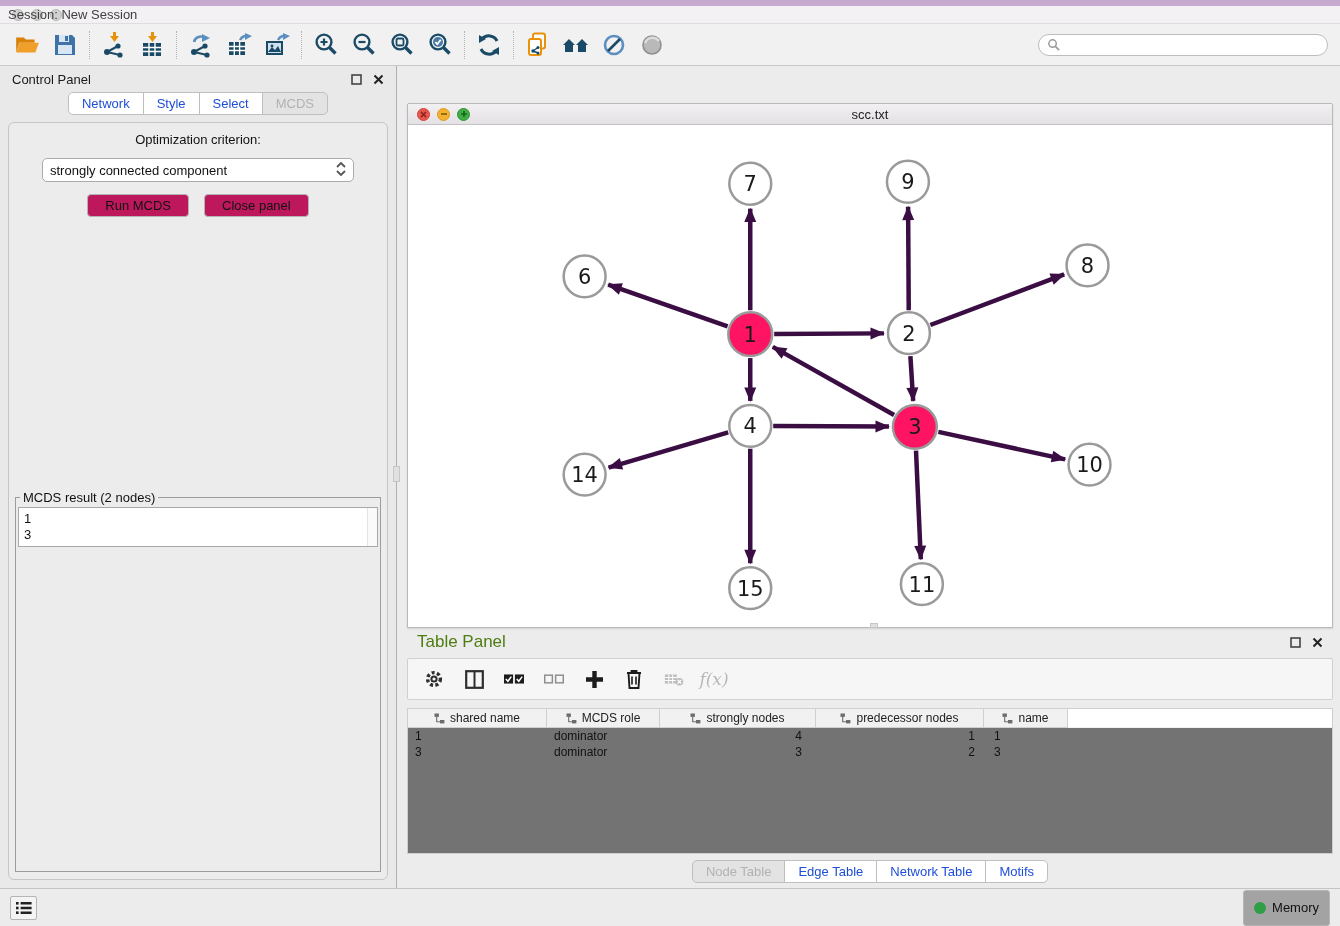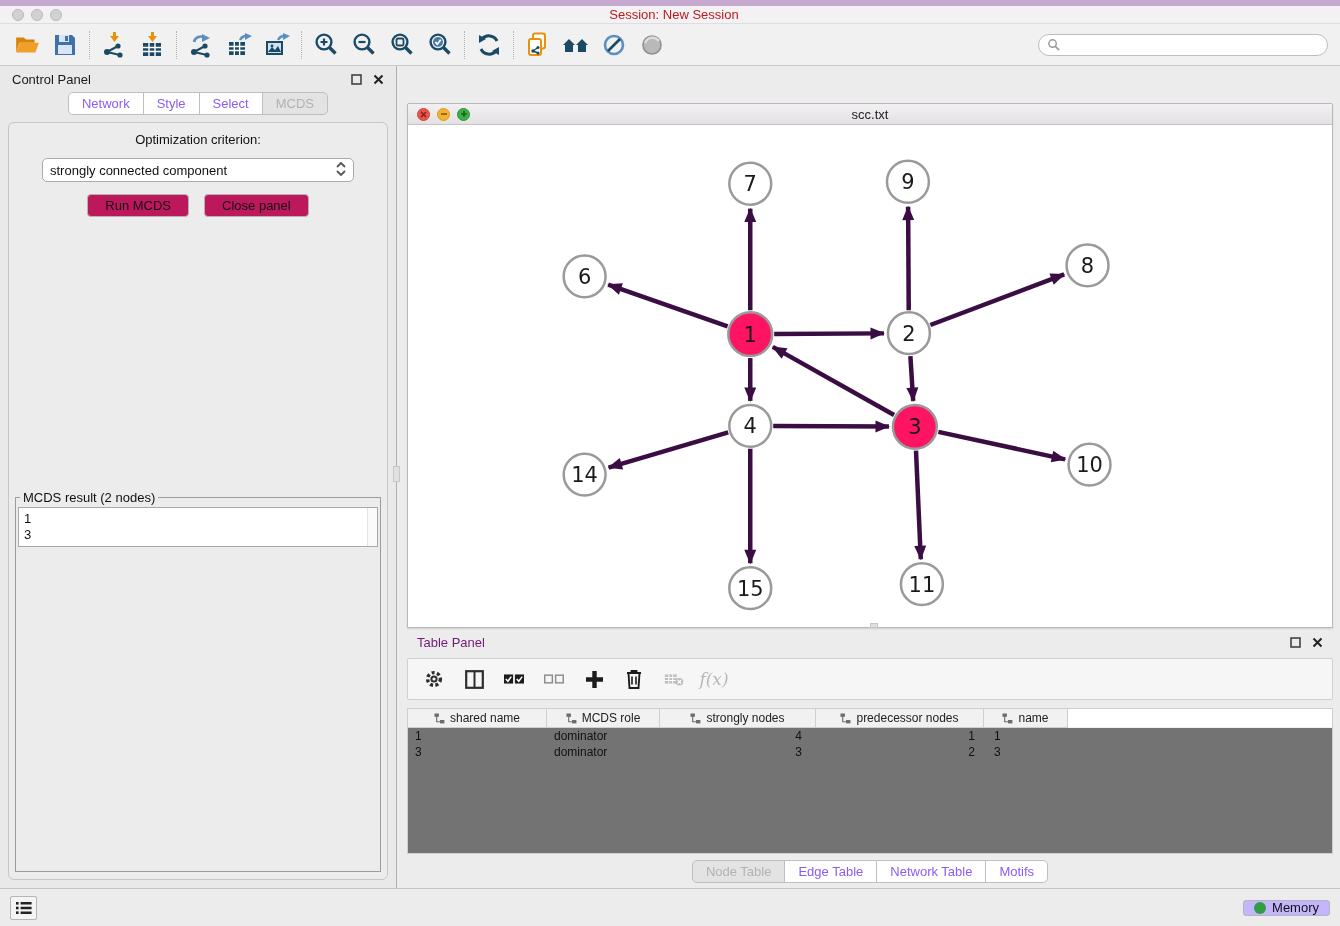--- a/index.html
+++ b/index.html
@@ -5,39 +5,39 @@
   * { box-sizing: border-box; margin: 0; padding: 0; }
   html,body { width:1340px; height:926px; }
   body { font-family:"Liberation Sans",sans-serif; background:#ececec; overflow:hidden; }
   .app { position:relative; width:1340px; height:926px; background:#ececec; display:flex; flex-direction:column; }
 
   
   .top-strip { height:6px; background:#c6a9cf; }
   .titlebar { height:18px; background:#f3f1f3; border-bottom:1px solid #dedede; position:relative; display:flex; align-items:center; }
   .mac-dots { display:flex; gap:7px; margin-left:12px; }
   .mac-dot { width:12px; height:12px; border-radius:50%; background:#d2d2d2; border:1px solid #b9b9b9; }
-  .win-title { position:absolute; left:8px; right:0; text-align:center; font-size:13px; color:#b91c1c; }
+  .win-title { position:absolute; left:8px; right:0; text-align:left; font-size:13px; color:#404040; }
 
   
   .toolbar { height:42px; background:#f1f1f1; border-bottom:1px solid #c9c9c9; display:flex; align-items:center; padding-left:8px; }
   .tbtn { width:38px; height:34px; display:flex; align-items:center; justify-content:center; cursor:default; }
   .tsep { width:0; height:28px; border-left:1px dotted #b2b2b2; margin:0 5px; }
   .search-box { margin-left:auto; margin-right:12px; width:290px; height:22px; background:#fff; border:1px solid #bdbdbd; border-radius:12px; display:flex; align-items:center; padding:0 8px; }
   .search-box input { border:none; outline:none; flex:1; font-size:12px; margin-left:5px; background:transparent; font-family:"Liberation Sans",sans-serif; }
 
   
   .main { flex:1; display:flex; min-height:0; }
 
   
   .control-panel { width:397px; border-right:1px solid #b0b0b0; background:#e9e9e9; display:flex; flex-direction:column; position:relative; }
   .panel-head { height:26px; display:flex; align-items:center; padding:0 12px;justify-content:flex-end; }
   .panel-head .ptitle { font-size:13px; color:#1a1a1a; }
   .panel-head .picons { margin-left:auto; display:flex; gap:11px; align-items:center; }
   .seg-tabs { display:flex; justify-content:center; }
-  .seg-tab { padding:3px 13px; font-size:13px; background:#fff; border:1px solid #bfbfbf; margin-left:-1px; color:#8b5cf6; cursor:default; }
+  .seg-tab { padding:3px 13px; font-size:13px; background:#fff; border:1px solid #bfbfbf; margin-left:-1px; color:#1d4ed8; cursor:default; }
   .seg-tab:first-child { border-radius:5px 0 0 5px; margin-left:0; }
   .seg-tab:last-child { border-radius:0 5px 5px 0; }
   .seg-tab.selected { background:#e3e3e3; color:#b2b2b2; }
   .cp-content { margin:7px 8px 8px 8px; flex:1; border:1px solid #c6c6c6; border-radius:6px; background:#ececec; display:flex; flex-direction:column; align-items:center; padding-top:9px; min-height:0; }
   .opt-label { font-size:13px; color:#111; margin-bottom:11px; }
   .criterion-select { width:312px; height:24px; background:#fff; border:1px solid #ababab; border-radius:5px; display:flex; align-items:center; padding:0 7px; font-size:13px; color:#111; }
   .criterion-select .stepper { margin-left:auto; }
   .cp-buttons { display:flex; gap:15px; margin-top:12px; }
   .btn { height:23px; background:#be185d; border:1px solid #b3b3b3; border-radius:4px; font-size:13px; color:#111; padding:0 17px; display:flex; align-items:center; font-family:"Liberation Sans",sans-serif; }
   .cp-spacer { flex:1; }
@@ -60,21 +60,21 @@
   .net-title { position:absolute; left:0; right:0; text-align:center; font-size:13px; color:#222; }
   .net-canvas { flex:1; position:relative; background:#fff; }
   .net-canvas svg { position:absolute; inset:0; width:100%; height:100%; }
   .h-grip { position:absolute; left:50%; bottom:-1px; width:8px; height:5px; background:#e0e0e0; border:1px solid #c6c6c6; }
 
   .gap2 { height:2px; }
 
   
   .table-panel { flex:1; display:flex; flex-direction:column; min-height:0; }
   .tp-head { height:24px; display:flex; align-items:center; padding:0 10px 0 10px; }
-  .tp-head .ptitle { font-size:13px; color:#701a75; }
+  .tp-head .ptitle { font-size:17px; color:#4d7c0f; }
   .tp-head .picons { margin-left:auto; display:flex; gap:11px; align-items:center; }
   .tp-toolbar { margin-top:4px; height:42px; border:1px solid #d0d0d0; background:#f6f6f6; border-radius:2px; display:flex; align-items:center; padding:0 16px; gap:20px; }
   .tp-toolbar .ticon { width:20px; height:20px; display:flex; align-items:center; justify-content:center; }
   .fx { font-family:"DejaVu Serif",serif; font-style:italic; font-size:17px; color:#b8b8b8; }
   .tp-table { margin-top:8px; flex:1; background:#737373; border:1px solid #cfcfcf; overflow:hidden; display:flex; flex-direction:column; }
   .thead { display:flex; height:19px; background:#fff; }
   .th { background:#f1f1f1; border-right:1px solid #cfcfcf; border-bottom:1px solid #cfcfcf; display:flex; align-items:center; justify-content:center; gap:5px; font-size:12px; color:#222; }
   .th:first-child { border-left:none; }
   .thead .filler { flex:1; border-bottom:1px solid #f1f1f1; }
   .tr { display:flex; height:16px; }
@@ -82,21 +82,21 @@
   .c0 { width:139px; } .c1 { width:113px; } .c2 { width:156px; } .c3 { width:168px; } .c4 { width:84px; }
   .td.c0, .td.c1 { padding-left:7px; }
   .td.c2 { text-align:right; padding-right:14px; }
   .td.c3 { text-align:right; padding-right:9px; }
   .td.c4 { padding-left:10px; }
   .tp-tabs { height:34px; display:flex; align-items:center; justify-content:center; background:#ececec; }
 
   
   .statusbar { height:38px; background:#ececec; border-top:1px solid #c4c4c4; display:flex; align-items:center; padding:0 10px; }
   .sq-btn { width:27px; height:24px; background:#f4f4f4; border:1px solid #b5b5b5; border-radius:2px; display:flex; align-items:center; justify-content:center; }
-  .memory-btn { margin-left:auto; height:16px; background:#c4b5fd; border:1px solid #b5b5b5; border-radius:3px; display:flex; align-items:center; gap:6px; padding:0 10px; font-size:13px; color:#111; }
+  .memory-btn { margin-left:auto; height:36px; background:#a3a3a3; border:1px solid #b5b5b5; border-radius:3px; display:flex; align-items:center; gap:6px; padding:0 10px; font-size:13px; color:#111; }
   .mem-dot { width:12px; height:12px; border-radius:50%; background:#2f9e44; }
 </style>
 </head>
 <body>
 
 <div class="app">
 
   <div class="top-strip"></div>
 
   <div class="titlebar">

